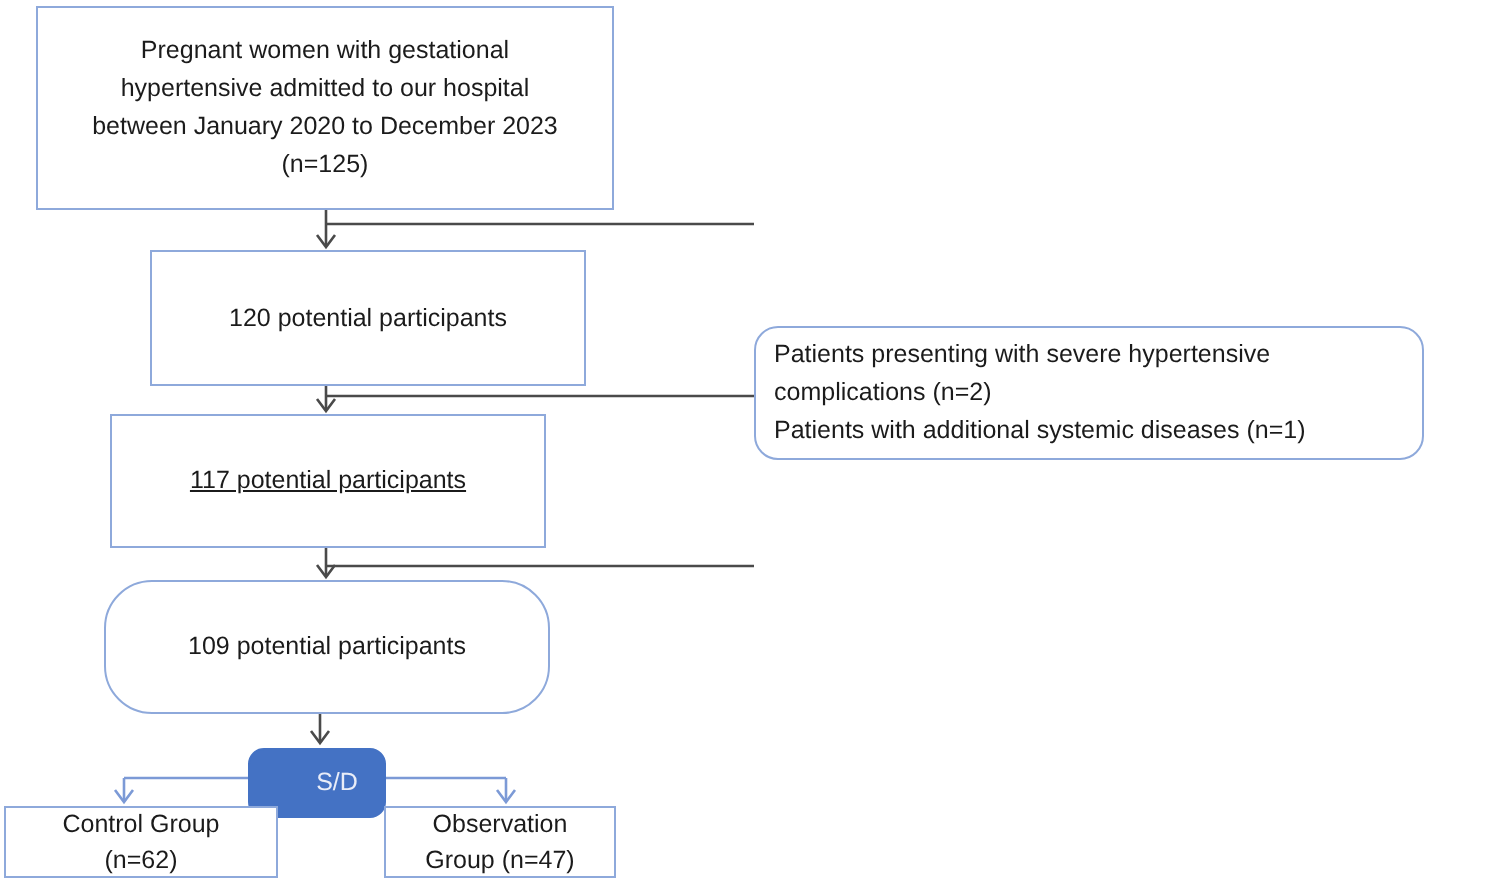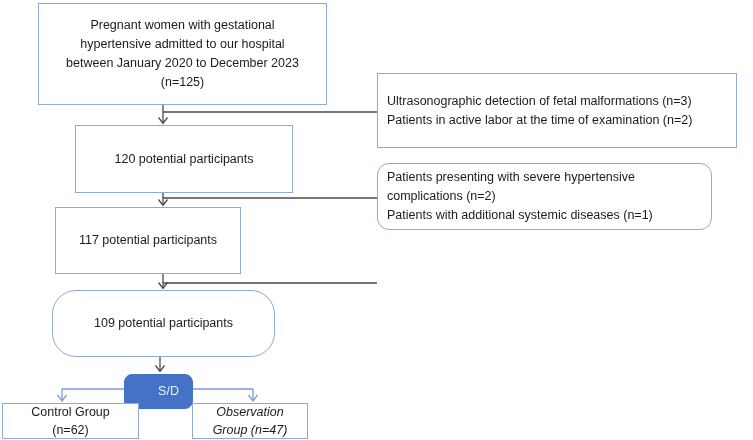--- a/index.html
+++ b/index.html
@@ -38,37 +38,37 @@
     border: 1.5px solid var(--box_border);
     display: flex;
     align-items: center;
     justify-content: center;
     font-size: 12.5px;
     line-height: 19px;
     white-space: pre-line;
   }
   .fbox.center { text-align: center; }
   .fbox.left { justify-content: flex-start; text-align: left; padding-left: 9px; padding-right: 4px; }
-  .box-enrollment { left: 18px;  top: 3px;   width: 289px; height: 102px; margin-left: 20px; }
+  .box-enrollment { left: 18px;  top: 3px;   width: 289px; height: 102px; }
   .box-120        { left: 55px;  top: 125px; width: 218px; height: 68px; margin-left: 20px; }
-  .box-117        { left: 55px;  top: 207px; width: 186px; height: 67px; }
+  .box-117        { left: 55px;  top: 207px; width: 218px; height: 67px; text-decoration: underline; }
   .box-109        { left: 52px;  top: 290px; width: 223px; height: 67px; border-radius: 24px; }
   .box-excl1      { left: 377px; top: 73px;  width: 360px; height: 75px; }
   .box-excl2      { left: 377px; top: 163px; width: 335px; height: 67px; border-radius: 12px; }
   .box-excl3      { left: 377px; top: 253px; width: 374px; height: 59px; }
   .box-sd {
     left: 124px; top: 374px; width: 69px; height: 35px;
     background: var(--sd_fill);
     border: 1px solid var(--sd_fill);
     border-radius: 8px;
     color: var(--sd_text);
     padding-left: 20px;
   }
   .box-control { left: 2px;   top: 403px; width: 137px; height: 36px; line-height: 18px; }
-  .box-obs     { left: 192px; top: 403px; width: 116px; height: 36px; line-height: 18px; font-style: italic; }
+  .box-obs     { left: 192px; top: 403px; width: 116px; height: 36px; line-height: 18px; }
 </style>
 </head>
 <body>
 
 <div class="canvas">
 
   <svg class="connectors" viewBox="0 0 753 440" xmlns="http://www.w3.org/2000/svg">
 
     <g>
       <line class="dark" x1="163" y1="105" x2="163" y2="123"></line>
@@ -113,22 +113,20 @@
 hypertensive admitted to our hospital
 between January 2020 to December 2023
 (n=125)</div>
 
   <div class="fbox center box-120">120 potential participants</div>
 
   <div class="fbox center box-117">117 potential participants</div>
 
   <div class="fbox center box-109">109 potential participants</div>
 
-  <div class="fbox left box-excl1">Ultrasonographic detection of fetal malformations (n=3)
-Patients in active labor at the time of examination (n=2)</div>
 
   <div class="fbox left box-excl2">Patients presenting with severe hypertensive
 complications (n=2)
 Patients with additional systemic diseases (n=1)</div>
 
 
   <div class="fbox center box-sd">S/D</div>
 
   <div class="fbox center box-control">Control Group
 (n=62)</div>

